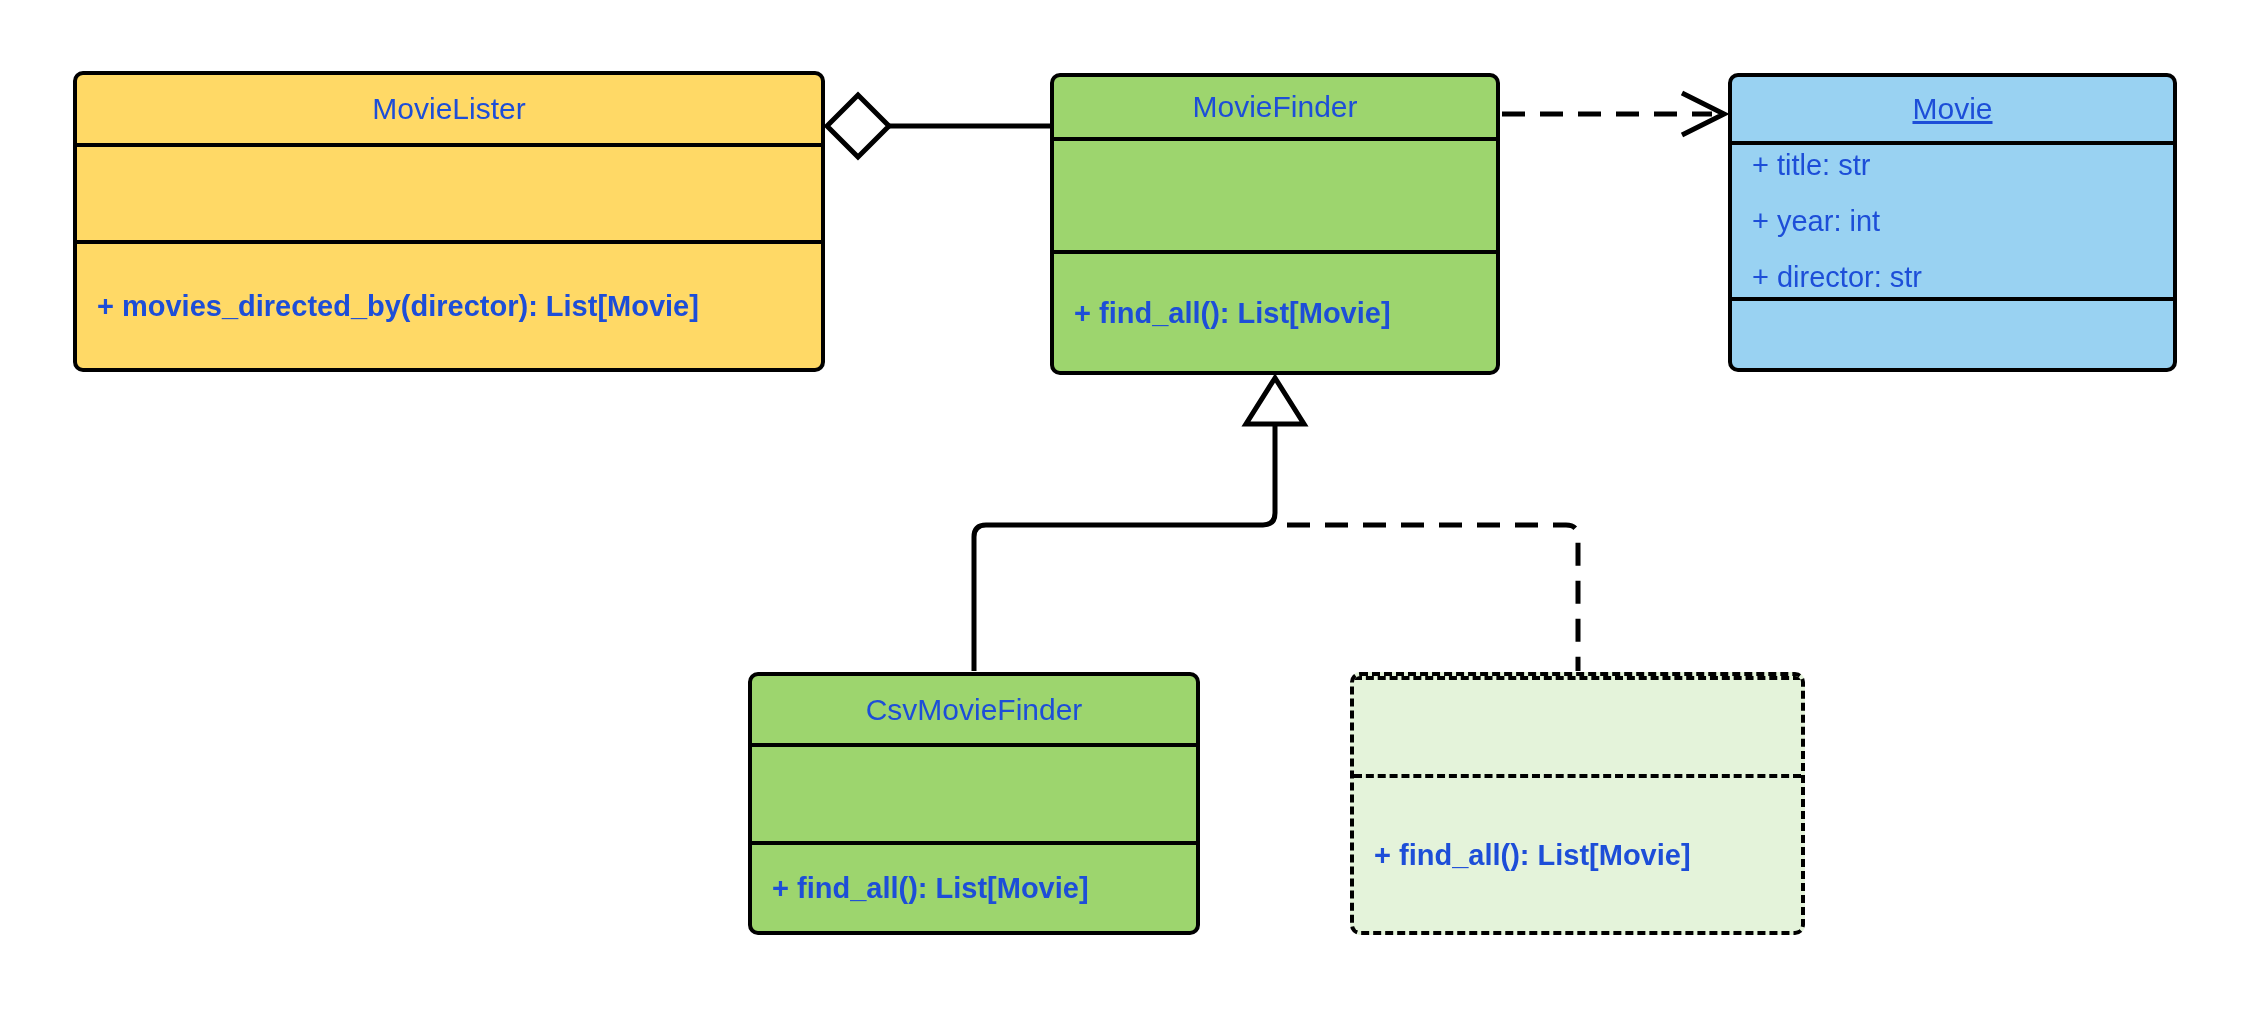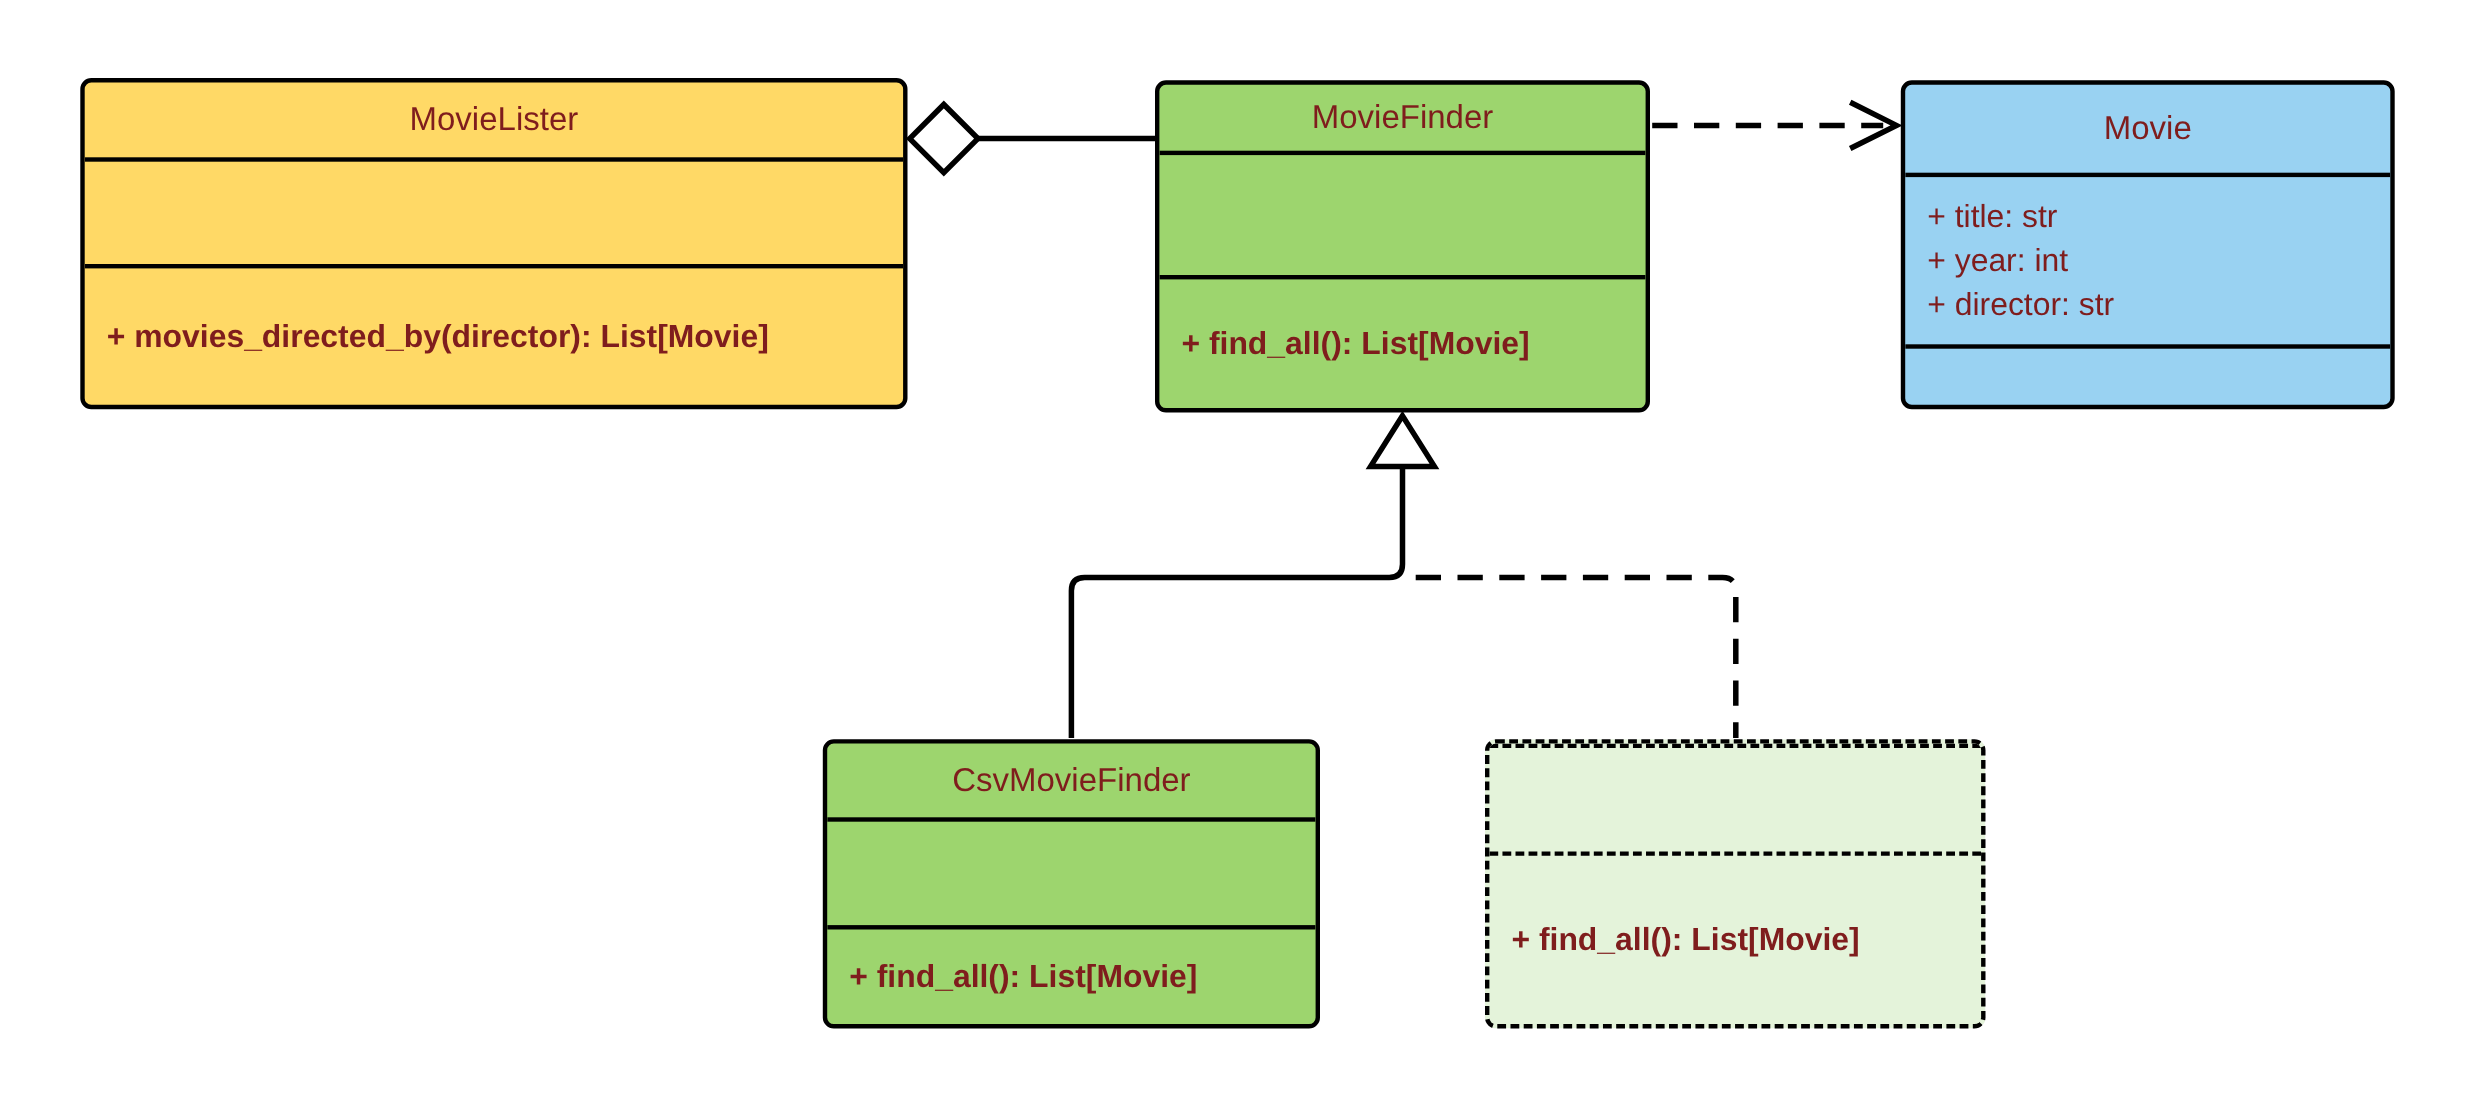--- a/index.html
+++ b/index.html
@@ -7,21 +7,21 @@
     padding: 0;
     background: #ffffff;
     font-family: "Liberation Sans", sans-serif;
   }
   #canvas {
     position: relative;
     width: 2250px;
     height: 1011px;
     background: #ffffff;
     overflow: hidden;
-    color: #7f1d1d;
+    color: #1d4ed8;
   }
   #edges {
     position: absolute;
     left: 0;
     top: 0;
   }
   .uml-class {
     position: absolute;
     box-sizing: border-box;
     border: 4px solid #000000;
@@ -42,20 +42,21 @@
     font-size: 30px;
     white-space: nowrap;
   }
   .uml-compartment {
     box-sizing: border-box;
     border-top: 4px solid #000000;
     display: flex;
     flex-direction: column;
     justify-content: center;
     padding: 0 20px;
+    gap: 16px;
   }
   .uml-class.dashed .uml-compartment {
     border-top-style: dashed;
   }
   .uml-methods {
     flex: 1 1 auto;
     font-weight: bold;
   }
   .uml-member {
     font-size: 29px;
@@ -100,21 +101,21 @@
 
   <div class="uml-class" style="left: 1050px; top: 73px; width: 450px; height: 302px; background: rgb(157, 213, 110);">
     <div class="uml-title" style="height:60px;">MovieFinder</div>
     <div class="uml-compartment uml-attrs" style="height:113px;"></div>
     <div class="uml-compartment uml-methods">
       <div class="uml-member">+ find_all(): List[Movie]</div>
     </div>
   </div>
 
   <div class="uml-class" style="left: 1728px; top: 73px; width: 449px; height: 299px; background: rgb(153, 210, 242);">
-    <div class="uml-title" style="height:80px;">Movie</div>
+    <div class="uml-title" style="height:64px;text-decoration:underline;">Movie</div>
     <div class="uml-compartment uml-attrs" style="height:156px;">
       <div class="uml-member">+ title: str</div>
       <div class="uml-member">+ year: int</div>
       <div class="uml-member">+ director: str</div>
     </div>
     <div class="uml-compartment uml-methods"></div>
   </div>
 
   <div class="uml-class" style="left: 748px; top: 672px; width: 452px; height: 263px; background: rgb(157, 213, 110);">
     <div class="uml-title" style="height:67px;">CsvMovieFinder</div>

